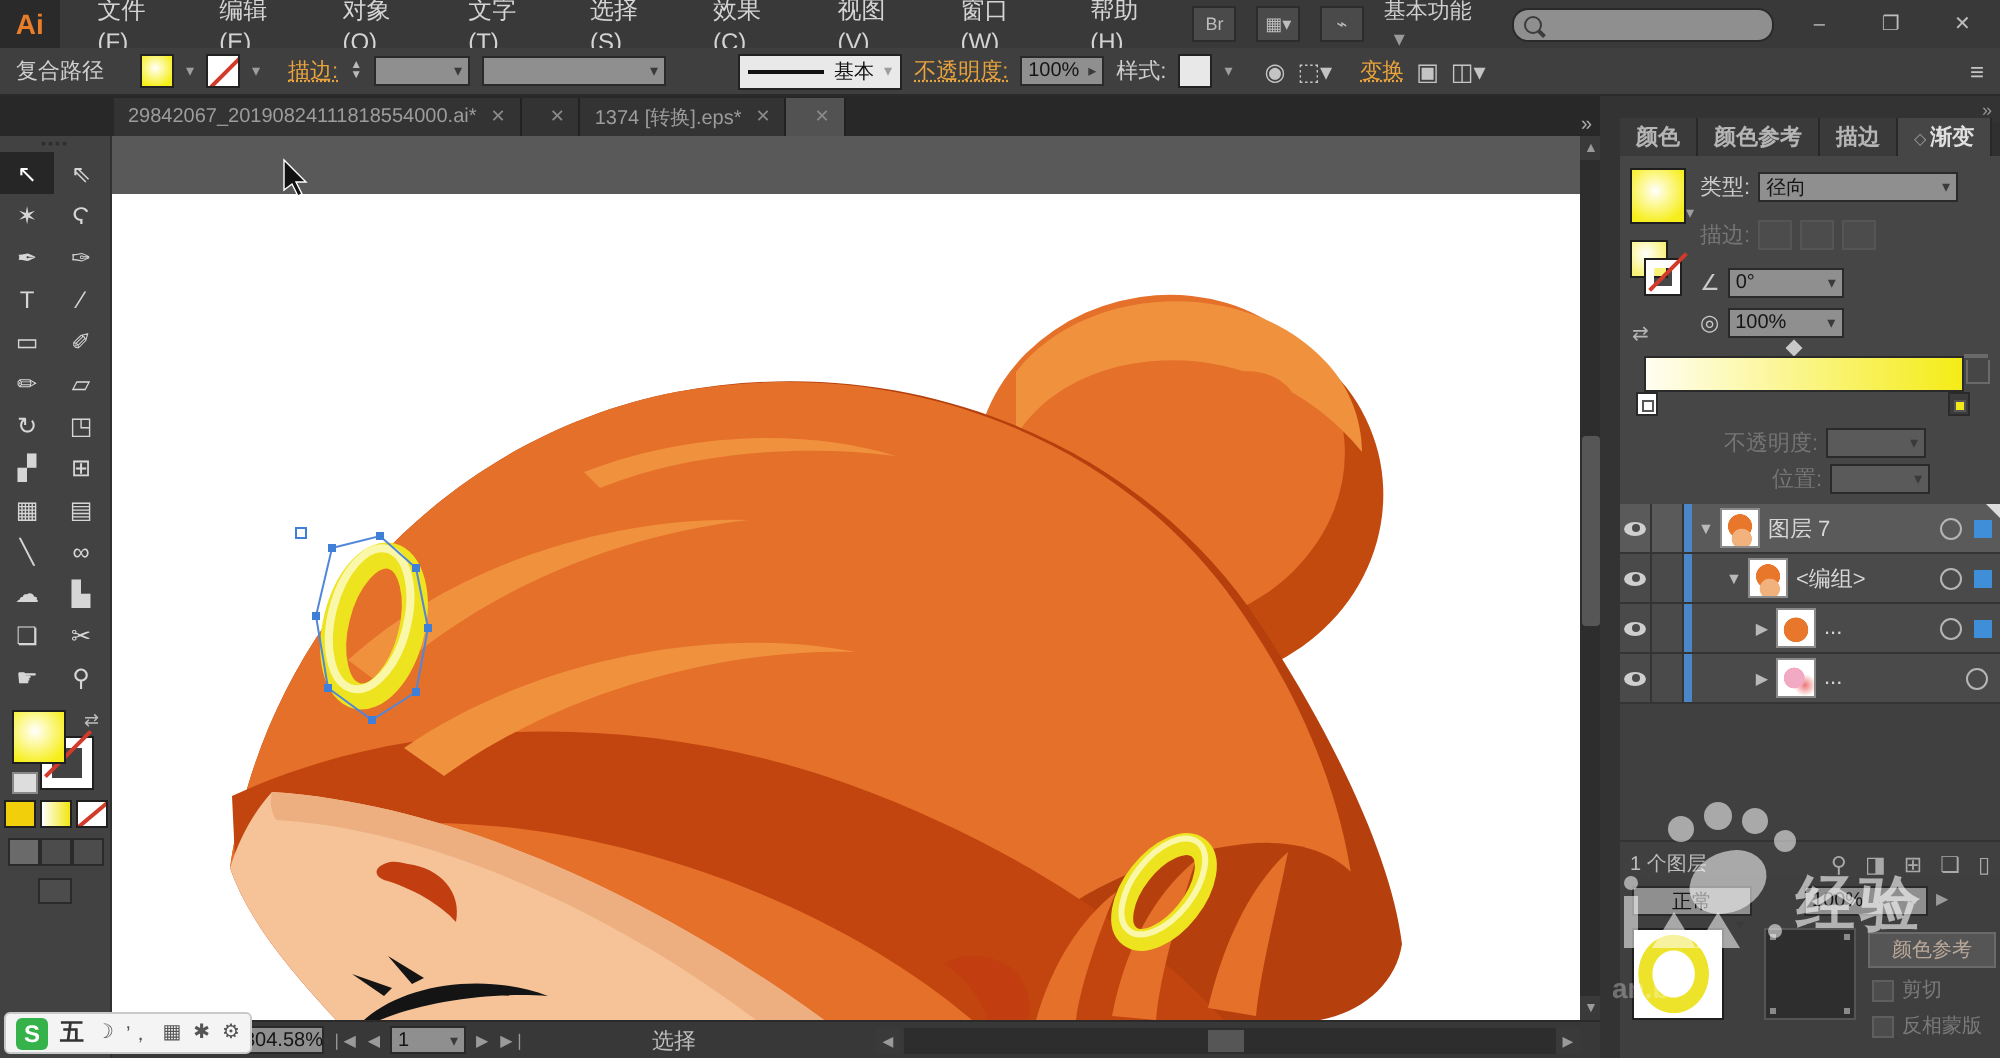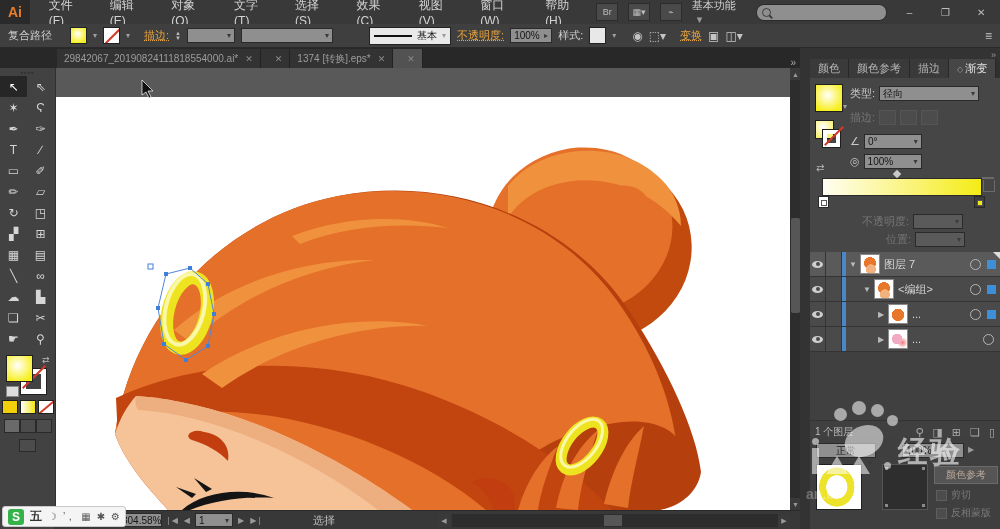--- a/index.html
+++ b/index.html
@@ -79,30 +79,30 @@
   #vscroll{left:790px;top:68px;width:11px;height:442px;background:#2d2d2d;}
   .varrow{width:11px;height:12px;display:flex;align-items:center;justify-content:center;color:#9a9a9a;font-size:7px;background:#3a3a3a;}
   .vthumb{position:absolute;left:1px;top:150px;width:9px;height:95px;background:#565656;border-radius:2px;}
   .vdown{position:absolute;bottom:0;}
   
   #statusbar{left:56px;top:510px;width:744px;height:19px;background:#383838;border-top:1px solid #2a2a2a;
              display:flex;align-items:center;font-size:10px;box-sizing:border-box;}
   .sb-zoom{width:44px;margin-left:62px;height:14px;}
   .sbico{color:#9a9a9a;font-size:8px;padding:0 3px;}
   .sb-ab{width:38px;height:14px;margin:0 2px;}
-  .sb-status{color:#bdbdbd;margin-left:47px;font-size:11px;}
+  .sb-status{color:#bdbdbd;margin-left:60px;font-size:11px;}
   #hscroll{position:absolute;left:396px;top:3px;width:336px;height:13px;background:#2d2d2d;}
   .hthumb{position:absolute;left:152px;top:1px;width:18px;height:11px;background:#565656;}
   .harrow{position:absolute;top:0;width:12px;height:13px;color:#9a9a9a;font-size:7px;display:flex;align-items:center;justify-content:center;background:#3a3a3a;}
   
   #dock{left:800px;top:48px;width:200px;height:481px;background:#333;}
   .dockcol{position:absolute;left:10px;width:190px;}
   #dock-collapse{position:absolute;right:4px;top:2px;color:#9a9a9a;font-size:9px;}
   .ptabs{height:17px;background:#303030;display:flex;align-items:flex-end;font-size:11px;}
-  .ptab{padding:2px 8px;color:#b5b5b5;background:#3a3a3a;border-right:1px solid #282828;white-space:nowrap;}
+  .ptab{padding:2px 8px;color:#b5b5b5;background:#3a3a3a;border-right:1px solid #282828;white-space:nowrap;font-weight:bold;}
   .ptab.active{background:#464646;color:#e0e0e0;}
   .ptab.active::before{content:"◇";font-size:8px;margin-right:2px;color:#9a9a9a;}
   .pmenu{margin-left:auto;color:#9a9a9a;font-size:9px;padding:2px 4px;}
   .pbody{background:#464646;position:relative;font-size:11px;}
   #gpanel{top:13px;}
   #gpanel .pbody{height:174px;}
   .gswatch{position:absolute;left:5px;top:6px;width:26px;height:26px;border:1px solid #1f1f1f;
            background:radial-gradient(circle at 45% 40%,#ffffff 0%,#fdf9a0 30%,#f6ee1a 78%);}
   .gswdd{position:absolute;left:33px;top:24px;}
   .minifill{position:absolute;left:5px;top:42px;width:17px;height:17px;border:1px solid #1f1f1f;

